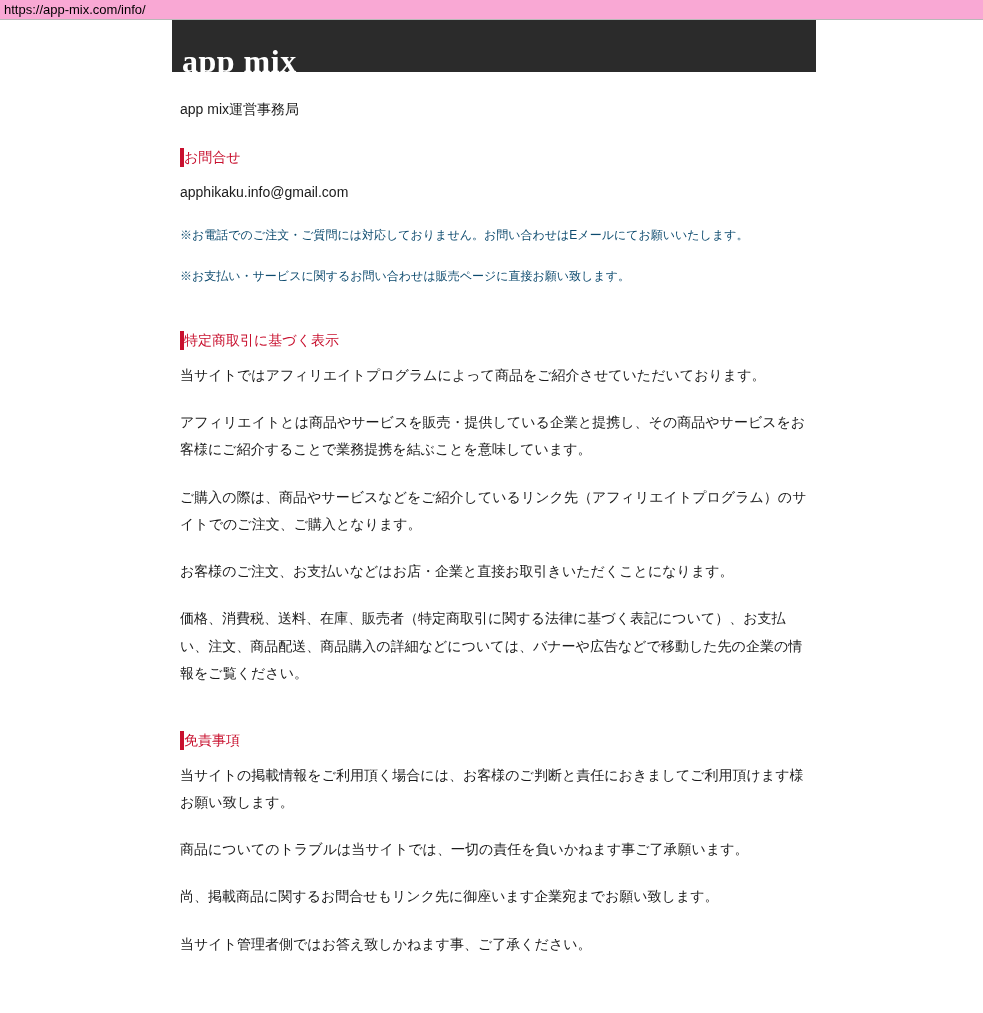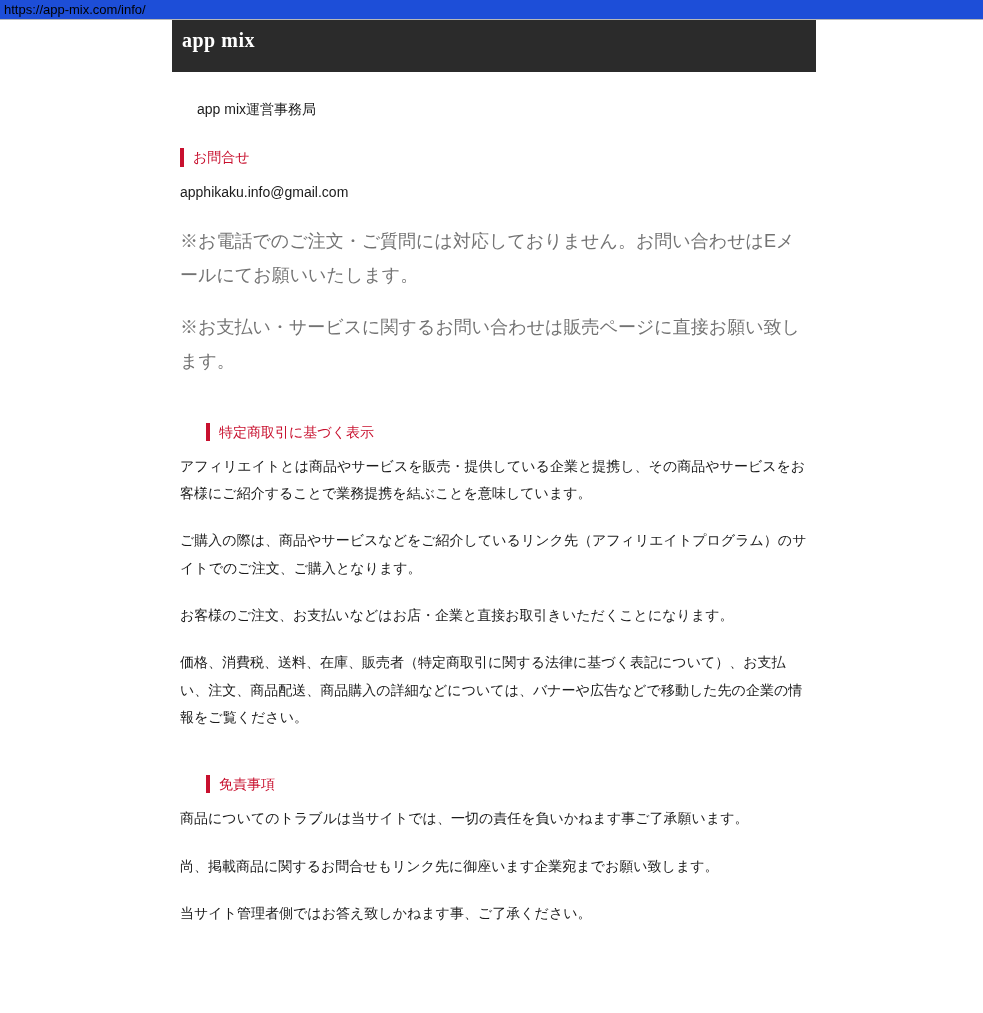--- a/index.html
+++ b/index.html
@@ -12,21 +12,21 @@
     height: 1013px;
     font-family: "Liberation Sans", sans-serif;
     overflow: hidden;
   }
   #urlbar {
     height: 20px;
     box-sizing: border-box;
     padding: 2px 0 0 4px;
     font-size: 13px;
     color: #000000;
-    background: #1d4ed8;
+    background: #f9a8d4;
     border-bottom: 1px solid #b8b8b8;
     white-space: nowrap;
   }
   #page {
     position: relative;
     height: 993px;
     background: #ffffff;
   }
   .wrap {
     position: absolute;
@@ -36,62 +36,60 @@
   }
   header.site-header {
     background: #2b2b2b;
     height: 52px;
     padding: 0;
     position: relative;
   }
   .site-title {
     position: absolute;
     left: 10px;
-    top: 9px;
+    top: 23px;
     color: #ffffff;
     font-family: "Liberation Serif", serif;
     font-weight: bold;
-    font-size: 20px;
+    font-size: 32px;
     letter-spacing: 0.5px;
   }
   .content {
     padding: 0 8px;
     box-sizing: border-box;
   }
   .org {
     font-size: 14px;
     color: #1a1a1a;
-    margin: 26px 0 0 17px;
+    margin: 26px 0 0 0;
     line-height: 1.6;
   }
   h2.section {
     font-size: 14px;
     color: #c8102e;
     font-weight: normal;
     margin: 28px 0 12px 0;
-    padding-left: 9px;
     border-left: 4px solid #c8102e;
     line-height: 1.3;
   }
   h2.section.gap-top {
     margin-top: 44px;
-    margin-left: 26px;
   }
   p.body {
     font-size: 14px;
     color: #1a1a1a;
     line-height: 1.95;
     margin: 0 0 20px 0;
   }
   p.body.tight {
     margin-bottom: 18px;
   }
   p.small-note {
-    font-size: 18px;
-    color: #737373;
+    font-size: 12px;
+    color: #0c4a6e;
     line-height: 1.9;
     margin: 0 0 18px 0;
   }
 </style>
 </head>
 <body>
 
 <div id="urlbar">
   <span>https://app-mix.com/info/</span>
 </div>
@@ -106,26 +104,28 @@
     <div class="content">
 
       <p class="org">app mix運営事務局</p>
 
       <h2 class="section">お問合せ</h2>
       <p class="body tight">apphikaku.info@gmail.com</p>
       <p class="small-note">※お電話でのご注文・ご質問には対応しておりません。お問い合わせはEメールにてお願いいたします。</p>
       <p class="small-note">※お支払い・サービスに関するお問い合わせは販売ページに直接お願い致します。</p>
 
       <h2 class="section gap-top">特定商取引に基づく表示</h2>
+      <p class="body">当サイトではアフィリエイトプログラムによって商品をご紹介させていただいております。</p>
       <p class="body">アフィリエイトとは商品やサービスを販売・提供している企業と提携し、その商品やサービスをお客様にご紹介することで業務提携を結ぶことを意味しています。</p>
       <p class="body">ご購入の際は、商品やサービスなどをご紹介しているリンク先（アフィリエイトプログラム）のサイトでのご注文、ご購入となります。</p>
       <p class="body">お客様のご注文、お支払いなどはお店・企業と直接お取引きいただくことになります。</p>
       <p class="body">価格、消費税、送料、在庫、販売者（特定商取引に関する法律に基づく表記について）、お支払い、注文、商品配送、商品購入の詳細などについては、バナーや広告などで移動した先の企業の情報をご覧ください。</p>
 
       <h2 class="section gap-top">免責事項</h2>
+      <p class="body">当サイトの掲載情報をご利用頂く場合には、お客様のご判断と責任におきましてご利用頂けます様お願い致します。</p>
       <p class="body">商品についてのトラブルは当サイトでは、一切の責任を負いかねます事ご了承願います。</p>
       <p class="body">尚、掲載商品に関するお問合せもリンク先に御座います企業宛までお願い致します。</p>
       <p class="body">当サイト管理者側ではお答え致しかねます事、ご了承ください。</p>
 
     </div>
 
   </div>
 </div>
 
 </body></html>

